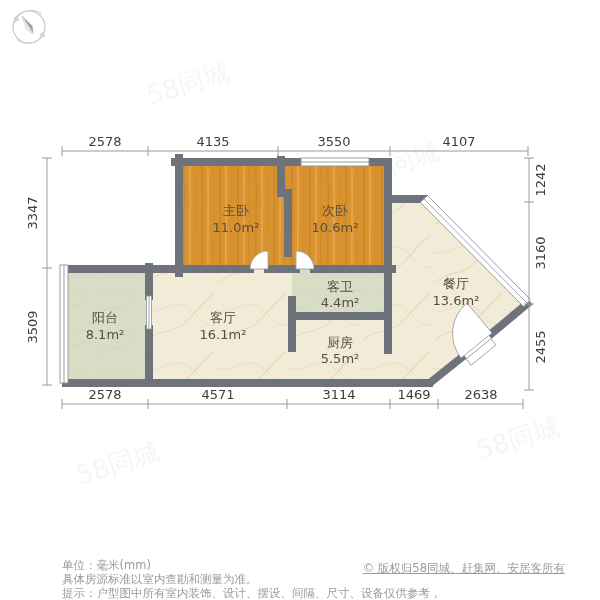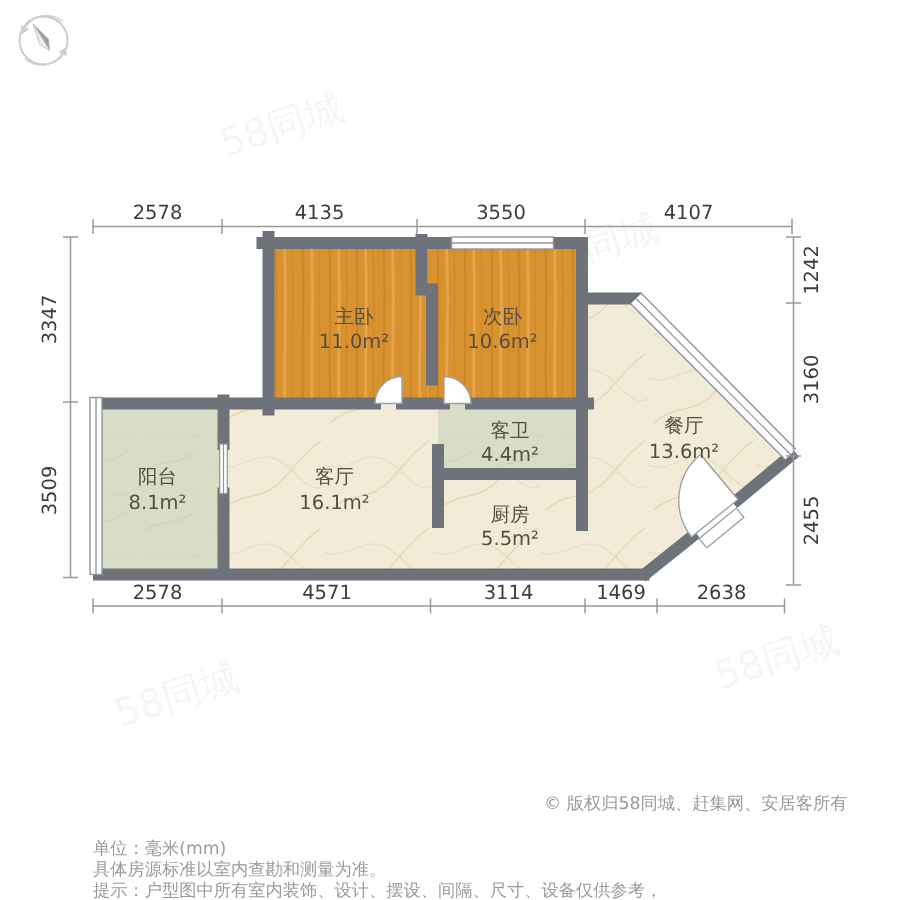--- a/index.html
+++ b/index.html
@@ -4,21 +4,21 @@
 <style>
   html,body{margin:0;padding:0;background:#ffffff;}
   #stage{position:relative;width:600px;height:600px;background:#ffffff;overflow:hidden;
          font-family:"DejaVu Sans","Liberation Sans",sans-serif;}
   #plan{position:absolute;left:0;top:0;}
   .dimtxt{font-size:13px;fill:#3d3d3d;}
   .roomname{font-size:13px;fill:#564e44;}
   .roomarea{font-size:13px;fill:#564e44;}
   .wm{font-size:26px;fill:#8c8c8c;opacity:0.08;}
   #footer-left{position:absolute;left:62px;top:546px;color:#9b9b9b;font-size:11.5px;line-height:14px;white-space:nowrap;margin-top:12px;}
-  #copyright{position:absolute;right:35px;top:528px;color:#9b9b9b;font-size:11.5px;white-space:nowrap;}
+  #copyright{position:absolute;right:35px;top:561px;color:#9b9b9b;font-size:11.5px;white-space:nowrap;text-decoration:underline;}
 </style>
 </head>
 <body>
 
 <div id="stage">
 
   <svg id="plan" width="600" height="600" viewBox="0 0 600 600">
     <defs>
       <pattern id="wood" width="18" height="90" patternUnits="userSpaceOnUse">
         <rect width="18" height="90" fill="#d8922f"></rect>

